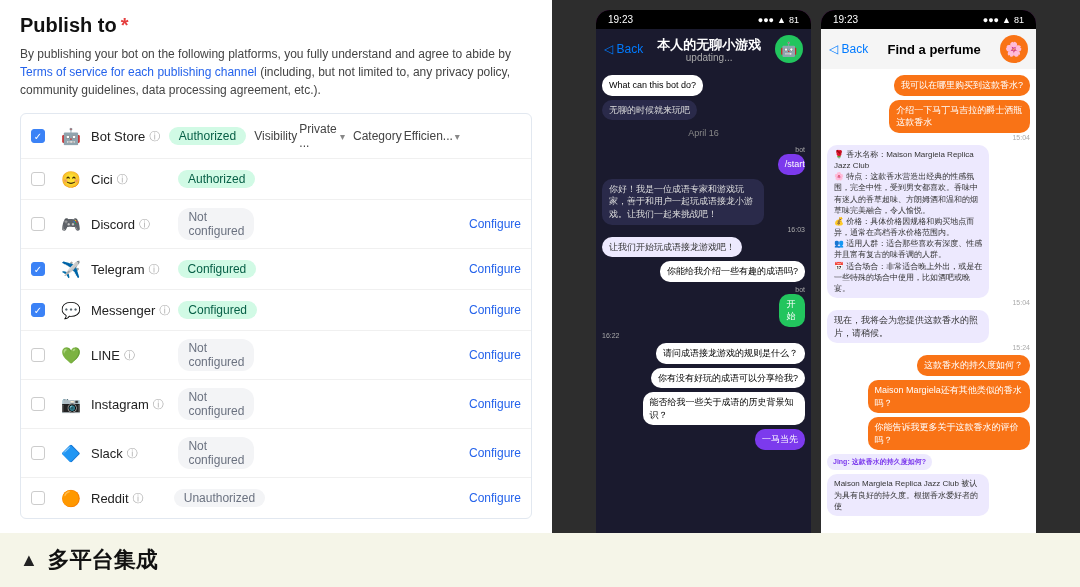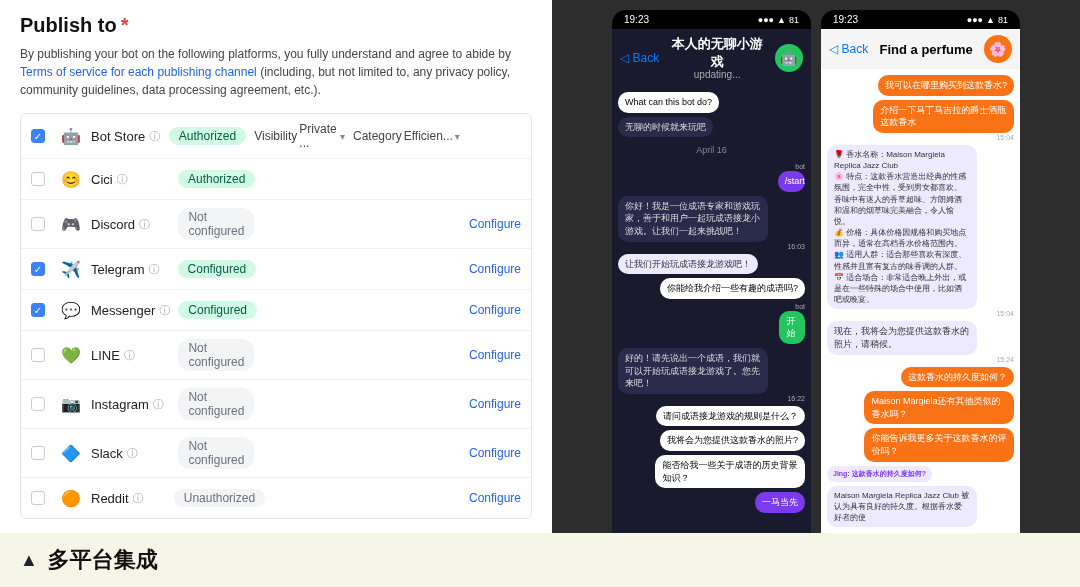--- a/index.html
+++ b/index.html
@@ -198,21 +198,21 @@
     }
 
     .phone-wrapper {
       display: flex;
       gap: 10px;
       padding: 10px;
       align-items: flex-start;
     }
 
     .phone-screen {
-      width: 199px;
+      width: 215px;
       background: #701a75;
       border-radius: 14px;
       overflow: hidden;
       flex-shrink: 0;
       display: flex;
       flex-direction: column;
       height: 565px;
     }
 
     .phone-status-bar {
@@ -556,29 +556,28 @@
             <div class="msg-bubble bubble-white">你能给我介绍一些有趣的成语吗?</div>
           </div>
           <div class="msg-row right">
             <div style="display:flex;flex-direction:column;align-items:flex-end;">
               <div style="font-size:7px;color:#aaa;margin-bottom:1px;">bot</div>
               <div class="msg-bubble bubble-green">开始</div>
             </div>
           </div>
           <div class="msg-row left">
             <div style="display:flex;flex-direction:column;">
-              <div class="msg-bubble bubble-dark-left">好的！请先说出一个成语，我们就可以开始玩成语接龙游戏了。您先来吧！</div>
               <div class="msg-time">16:22</div>
             </div>
           </div>
           <div class="msg-row right">
             <div class="msg-bubble bubble-white">请问成语接龙游戏的规则是什么？</div>
           </div>
           <div class="msg-row right">
-            <div class="msg-bubble bubble-white">我将会为您提供这款香水的照片?</div>
+            <div class="msg-bubble bubble-white">你有没有好玩的成语可以分享给我?</div>
           </div>
           <div class="msg-row right">
             <div class="msg-bubble bubble-white">能否给我一些关于成语的历史背景知识？</div>
           </div>
           <div class="msg-row right">
             <div class="msg-bubble bubble-purple">一马当先</div>
           </div>
 
         </div>
 

